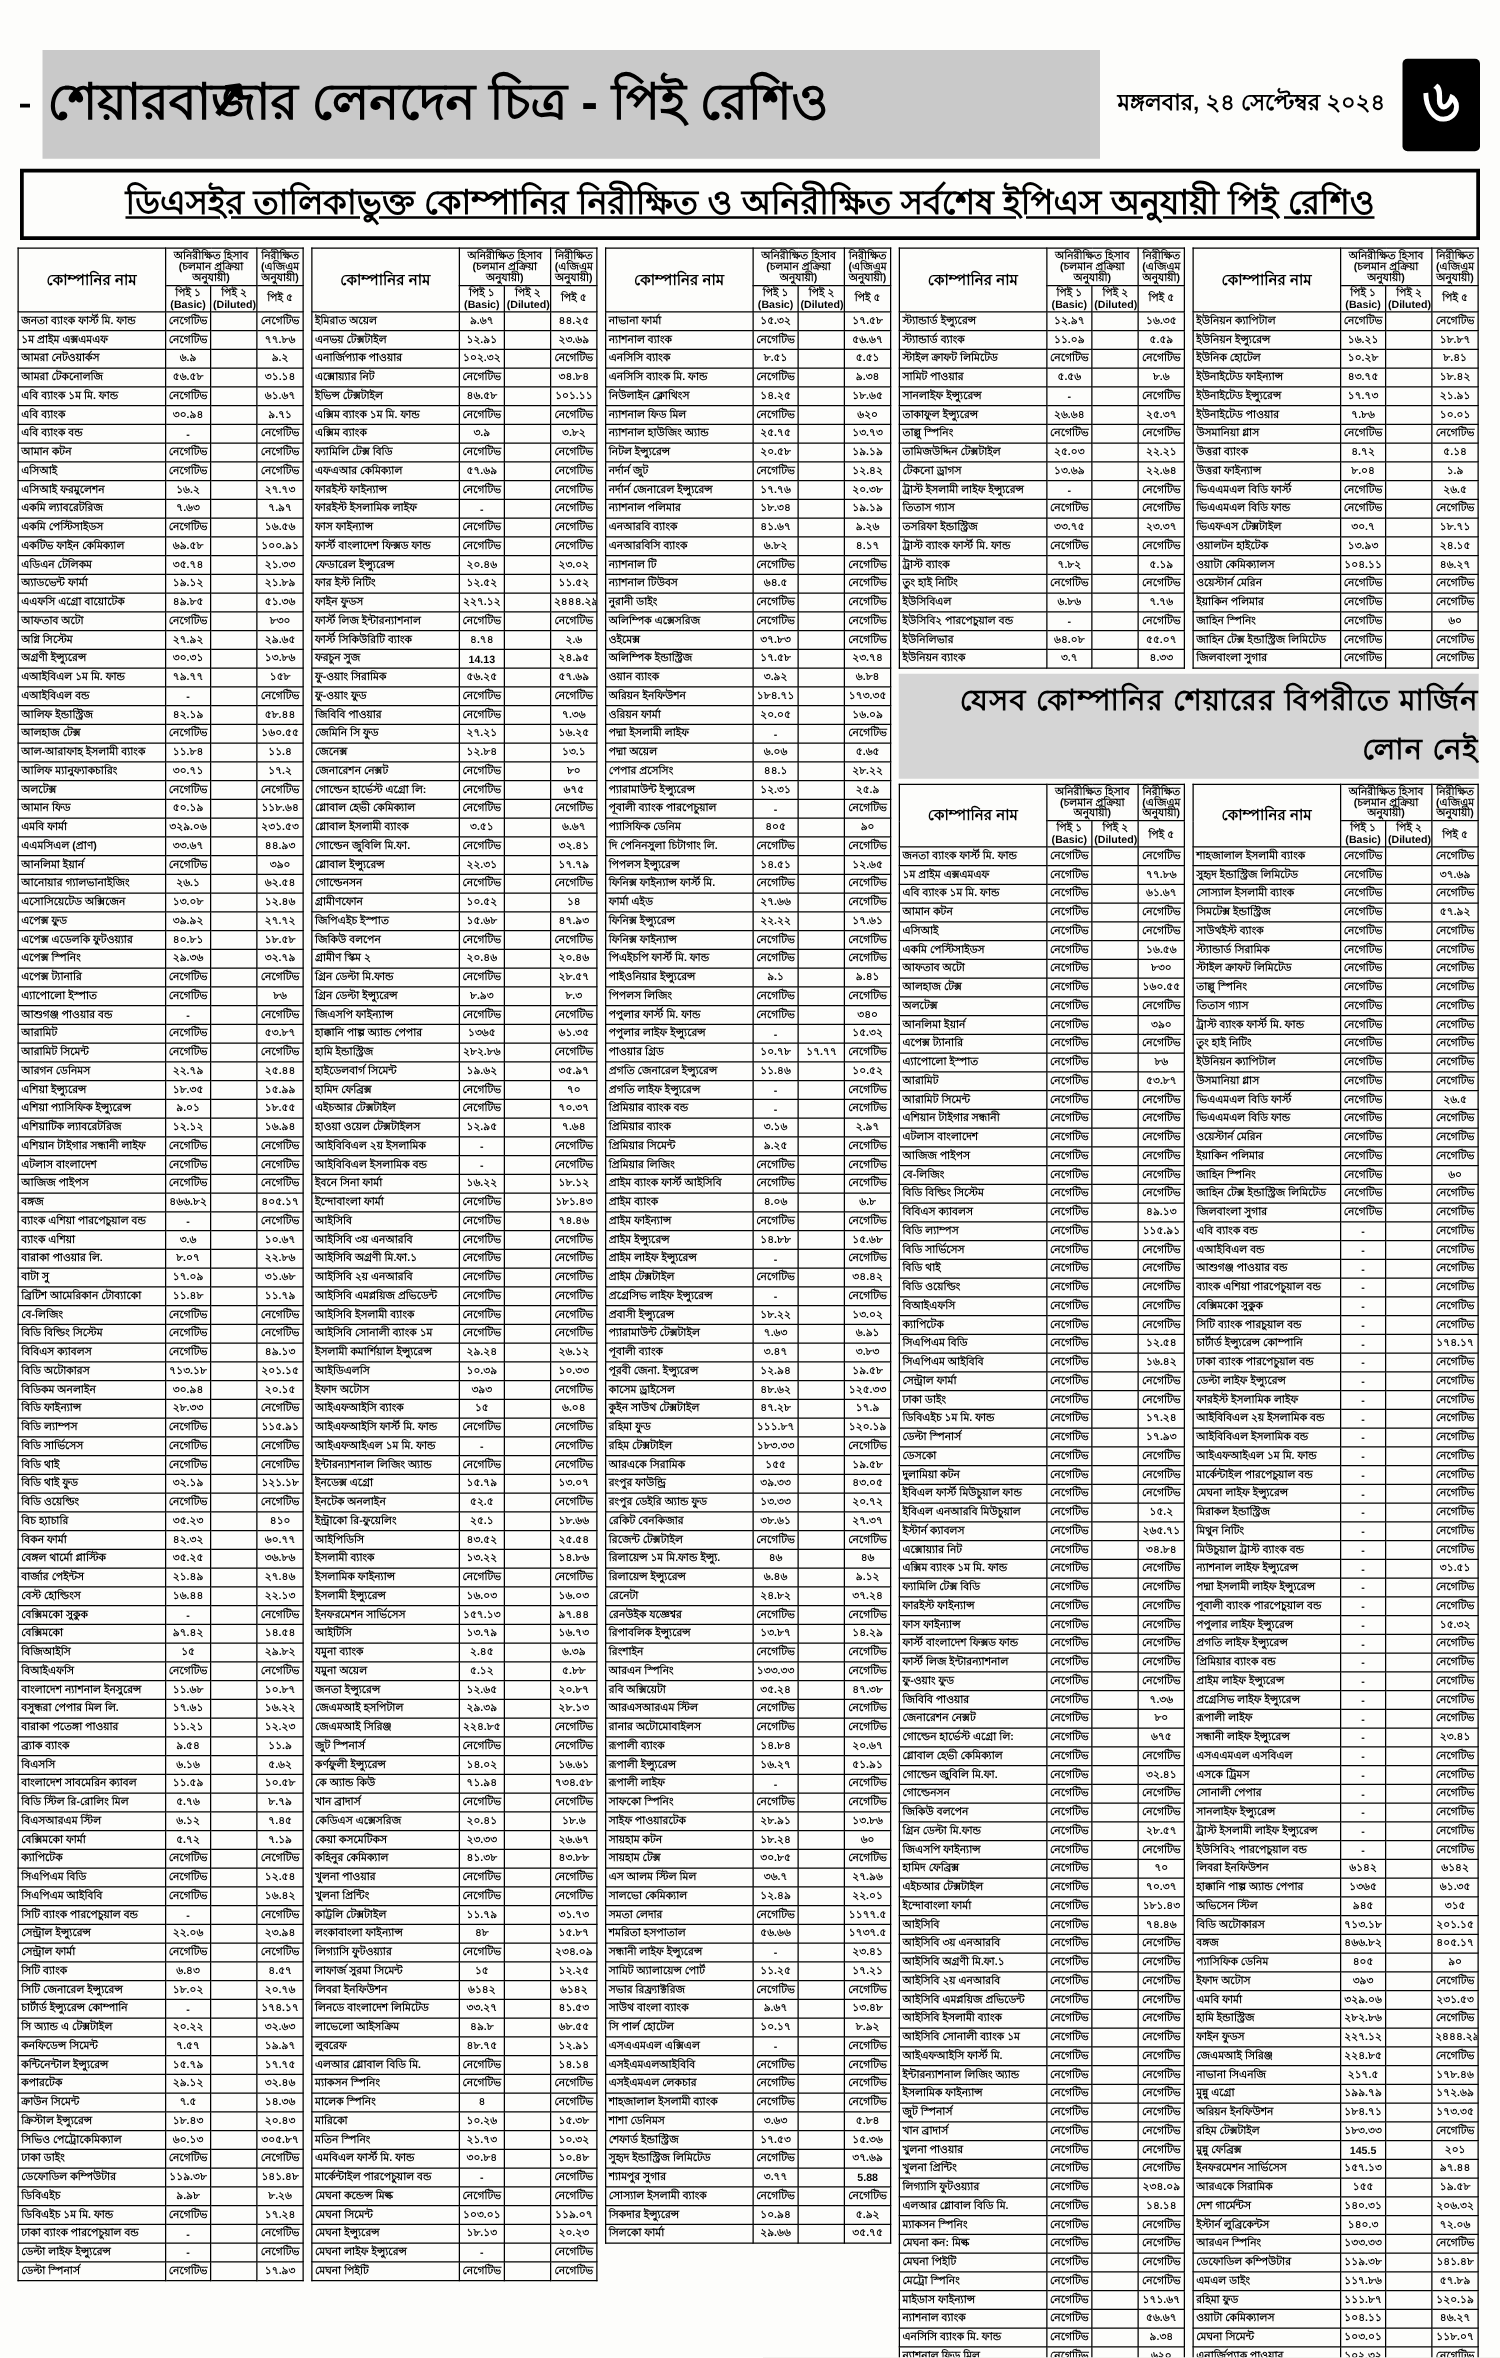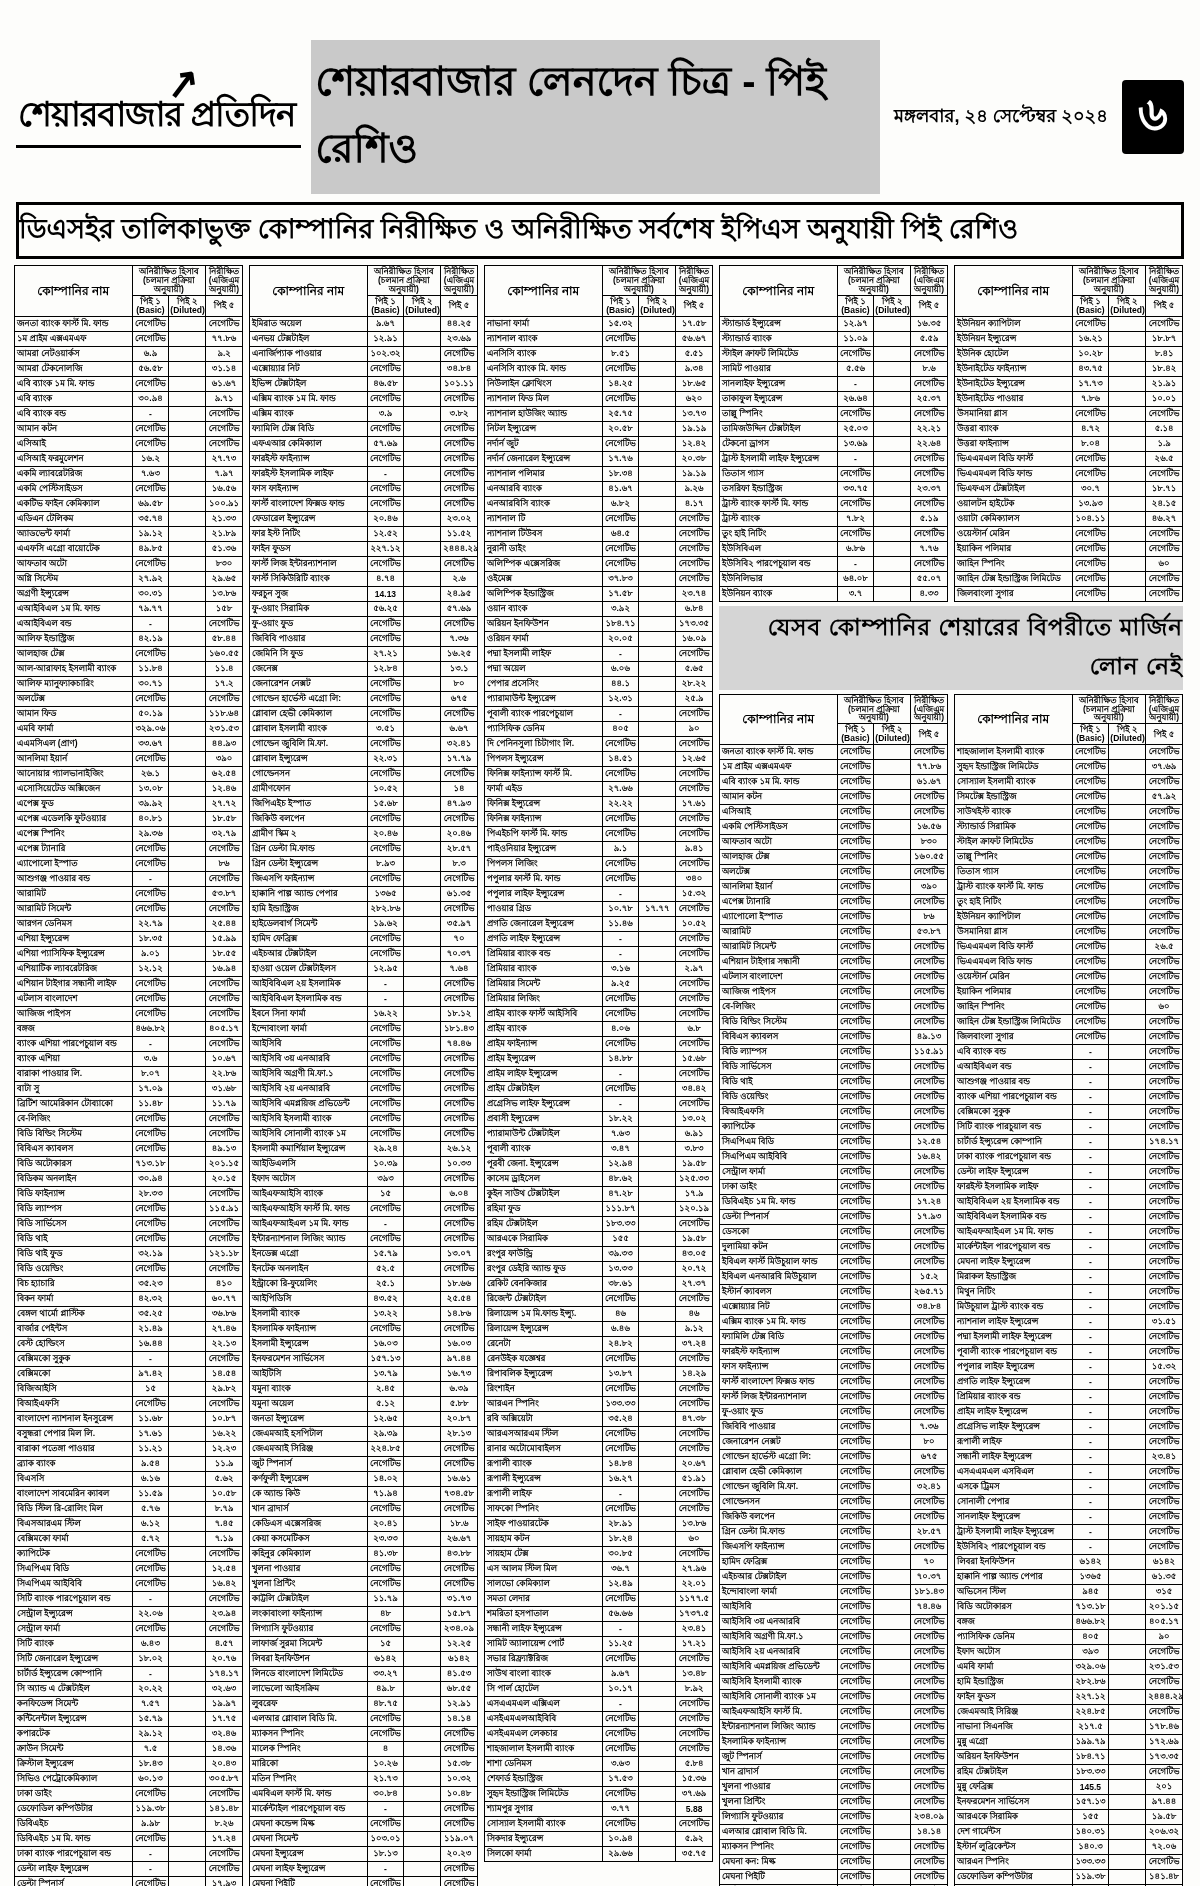--- a/index.html
+++ b/index.html
@@ -9,22 +9,22 @@
   .hdr{display:flex;align-items:center;gap:10px;padding:40px 16px 6px 16px;}
   .logo{position:relative;font-weight:bold;font-size:34px;letter-spacing:-1px;
         border-bottom:3px solid #000;padding:2px 6px 0 2px;white-space:nowrap;}
   .logo .arrow{position:absolute;top:-26px;left:150px;font-size:40px;font-weight:bold;transform:rotate(-8deg);}
   .titlebox{flex:1;background:#c9c9c9;text-align:left;font-size:40px;font-weight:bold;
             padding:10px 4px;letter-spacing:0;}
   .datebox{font-size:18px;font-weight:bold;white-space:nowrap;padding:0 4px;}
   .pagenum{background:#000;color:#fff;font-size:46px;font-weight:bold;width:62px;height:74px;
            display:flex;align-items:center;justify-content:center;border-radius:4px;}
   
-  .headline{border:3px solid #000;margin:2px 16px;text-align:left;font-size:27px;
-            font-weight:bold;padding:3px 0;}
+  .headline{border:3px solid #000;margin:2px 16px;text-align:center;font-size:27px;
+            font-weight:bold;padding:3px 0;text-decoration:underline;}
   
   .cols{display:flex;gap:6px;padding:4px 14px 0 14px;align-items:flex-start;}
   .col{width:229px;flex:0 0 auto;}
   .rwrap{width:464px;flex:0 0 auto;}
   .pair{display:flex;gap:6px;align-items:flex-start;}
   table.petable{border-collapse:collapse;width:100%;table-layout:fixed;}
   table.petable th,table.petable td{border:1px solid #000;font-size:8.5px;font-weight:bold;
       padding:0 2px;height:13.6px;overflow:hidden;white-space:nowrap;text-align:center;vertical-align:middle;}
   table.petable th{font-size:8.5px;line-height:1.05;white-space:normal;height:auto;padding:1px;}
   table.petable th.cname{width:112px;font-size:12px;}
@@ -34,21 +34,20 @@
            padding:3px 0;margin:4px 0 4px 0;letter-spacing:1px;}
 </style>
 </head>
 <body>
 
 <div class="page">
 
   <div class="hdr">
     <div class="logo">
       <span class="arrow">↗</span>
-      <span>শেয়ারবাজার প্রতিদিন</span>
     </div>
     <div class="titlebox">শেয়ারবাজার লেনদেন চিত্র - পিই রেশিও</div>
     <div class="datebox">মঙ্গলবার, ২৪ সেপ্টেম্বর ২০২৪</div>
     <div class="pagenum">৬</div>
   </div>
 
   <div class="headline">ডিএসইর তালিকাভুক্ত কোম্পানির নিরীক্ষিত ও অনিরীক্ষিত সর্বশেষ ইপিএস অনুযায়ী পিই রেশিও</div>
 
   <div class="cols">
     <div class="col">

